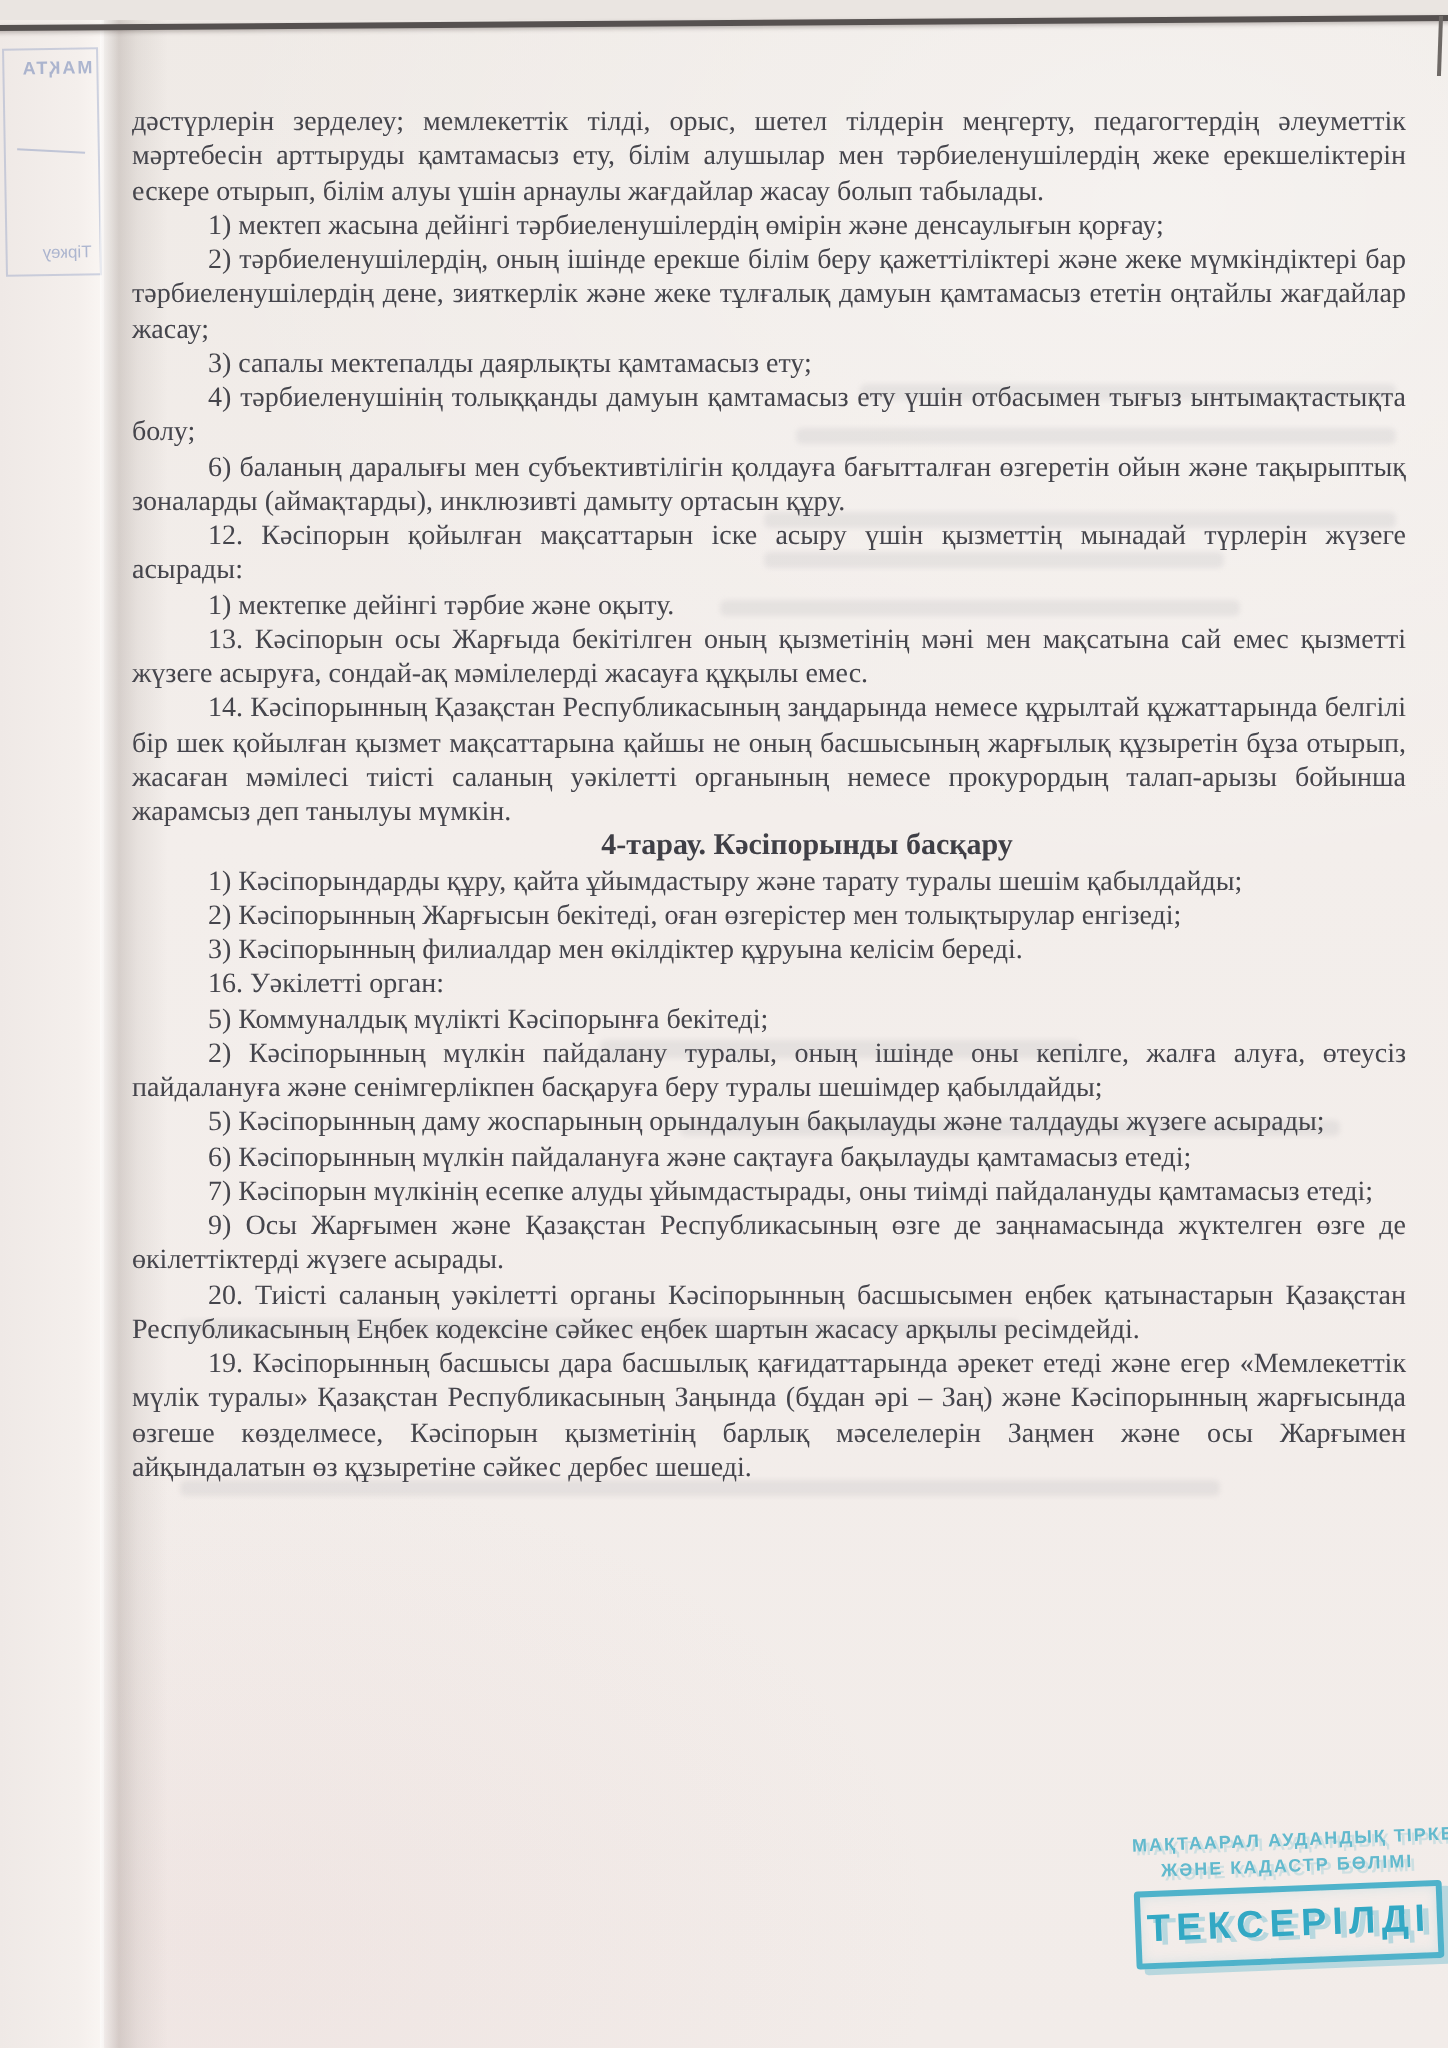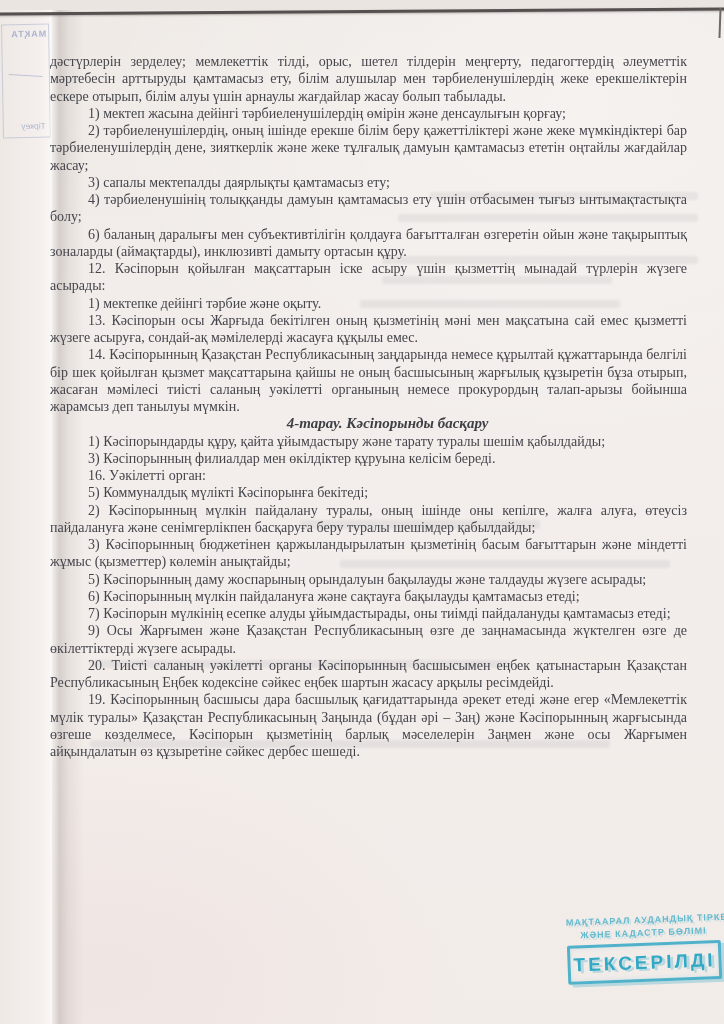--- a/index.html
+++ b/index.html
@@ -44,30 +44,30 @@
   .scan-top-bg { position: absolute; top: 0; left: 0; width: 724px; height: 10px; background: #eae5e1; }
   .scan-edge-top {
     position: absolute; top: 10px; left: -6px; width: 740px; height: 3px;
     background: #565150; transform: rotate(-0.4deg);
     box-shadow: 0 1px 2px rgba(80,70,65,0.35);
   }
   .scan-edge-right { position: absolute; top: 8px; right: 3px; width: 2px; height: 30px; background: #6e6966; transform: rotate(2deg); }
 
   
   .textcol {
-    position: absolute; left: 50px; top: 53px; width: 637px;
+    position: absolute; left: 66px; top: 53px; width: 637px;
     font-size: 14px; line-height: 17.25px; color: #45454c;
     text-align: justify;
     text-rendering: optimizeLegibility;
   }
   .textcol p { margin: 0; text-indent: 38px; }
   .textcol p.noindent { text-indent: 0; }
   .chapter-heading {
     margin: 13px 0 18px 0; text-align: center; text-indent: 0;
-    font-size: 15px; font-weight: bold; color: #3f3f46; font-style: italic;
+    font-size: 15px; font-weight: bold; color: #3f3f46;
   }
 
   
   .ghost { position: absolute; background: rgba(148,146,155,0.14); filter: blur(1.3px); border-radius: 3px; pointer-events: none; }
 
   
   .stamp {
     position: absolute; left: 567px; top: 914px; width: 200px;
     transform: rotate(-2.2deg);
     color: var(--stamp-color, #35b6d7);
@@ -128,25 +128,25 @@
         <p>4) тәрбиеленушінің толыққанды дамуын қамтамасыз ету үшін отбасымен тығыз ынтымақтастықта болу;</p>
         <p>6) баланың даралығы мен субъективтілігін қолдауға бағытталған өзгеретін ойын және тақырыптық зоналарды (аймақтарды), инклюзивті дамыту ортасын құру.</p>
         <p>12. Кәсіпорын қойылған мақсаттарын іске асыру үшін қызметтің мынадай түрлерін жүзеге асырады:</p>
         <p>1)  мектепке дейінгі тәрбие және оқыту.</p>
         <p>13. Кәсіпорын осы Жарғыда бекітілген оның қызметінің мәні мен мақсатына сай емес қызметті жүзеге асыруға, сондай-ақ мәмілелерді жасауға құқылы емес.</p>
         <p>14. Кәсіпорынның Қазақстан Республикасының заңдарында немесе құрылтай құжаттарында белгілі бір шек қойылған қызмет мақсаттарына қайшы не оның басшысының жарғылық құзыретін бұза отырып, жасаған мәмілесі тиісті саланың уәкілетті органының немесе прокурордың талап-арызы бойынша жарамсыз деп танылуы мүмкін.</p>
       </div>
     <p class="chapter-heading">4-тарау. Кәсіпорынды басқару</p>
     <div>
         <p>1) Кәсіпорындарды құру, қайта ұйымдастыру және тарату туралы шешім қабылдайды;</p>
+        <p>2) Кәсіпорынның Жарғысын бекітеді, оған өзгерістер мен толықтырулар енгізеді;</p>
         <p>3) Кәсіпорынның филиалдар мен өкілдіктер құруына келісім береді.</p>
         <p>16. Уәкілетті орган:</p>
         <p>5)  Коммуналдық мүлікті Кәсіпорынға бекітеді;</p>
         <p>2) Кәсіпорынның мүлкін пайдалану туралы, оның ішінде оны кепілге, жалға алуға, өтеусіз пайдалануға және сенімгерлікпен басқаруға беру туралы шешімдер қабылдайды;</p>
-        <p>3) Кәсіпорынның бюджетінен қаржыландырылатын қызметінің басым бағыттарын және міндетті жұмыс (қызметтер) көлемін анықтайды;</p>
         <p>5) Кәсіпорынның даму жоспарының орындалуын бақылауды және талдауды жүзеге асырады;</p>
         <p>6) Кәсіпорынның мүлкін пайдалануға және сақтауға бақылауды қамтамасыз етеді;</p>
         <p>7) Кәсіпорын мүлкінің есепке алуды ұйымдастырады, оны тиімді пайдалануды қамтамасыз етеді;</p>
         <p>9) Осы Жарғымен және Қазақстан Республикасының өзге де заңнамасында жүктелген өзге де өкілеттіктерді жүзеге асырады.</p>
         <p>20. Тиісті саланың уәкілетті органы Кәсіпорынның басшысымен еңбек қатынастарын Қазақстан Республикасының Еңбек кодексіне сәйкес еңбек шартын жасасу арқылы ресімдейді.</p>
         <p>19. Кәсіпорынның басшысы дара басшылық қағидаттарында әрекет етеді және егер «Мемлекеттік мүлік туралы» Қазақстан  Республикасының Заңында (бұдан әрі – Заң) және Кәсіпорынның жарғысында өзгеше көзделмесе, Кәсіпорын қызметінің барлық мәселелерін Заңмен және осы Жарғымен айқындалатын өз құзыретіне сәйкес дербес шешеді.</p>
       </div>
   </div>
 
   <div class="stamp">

